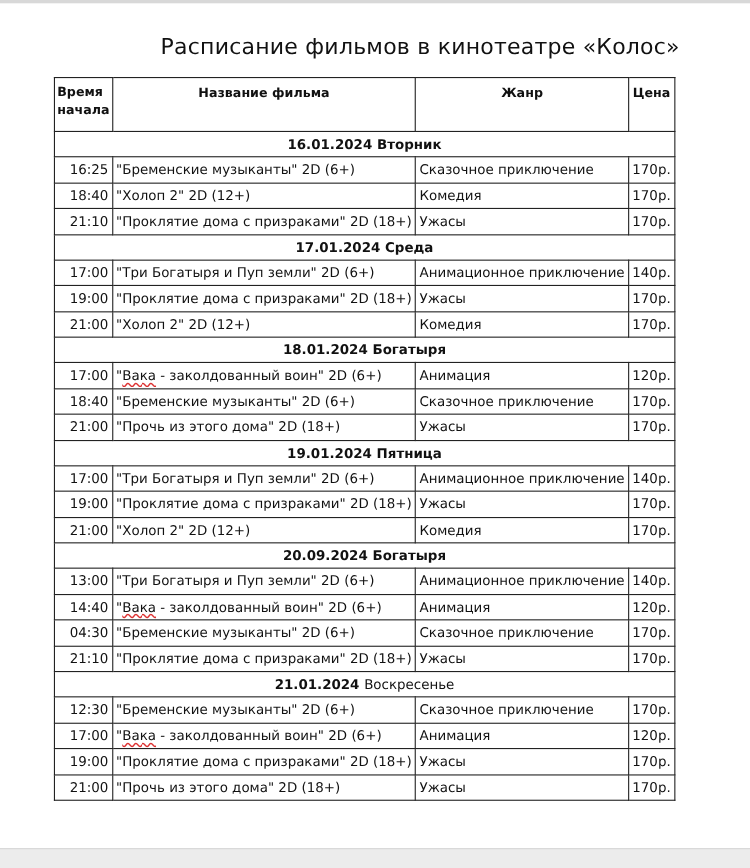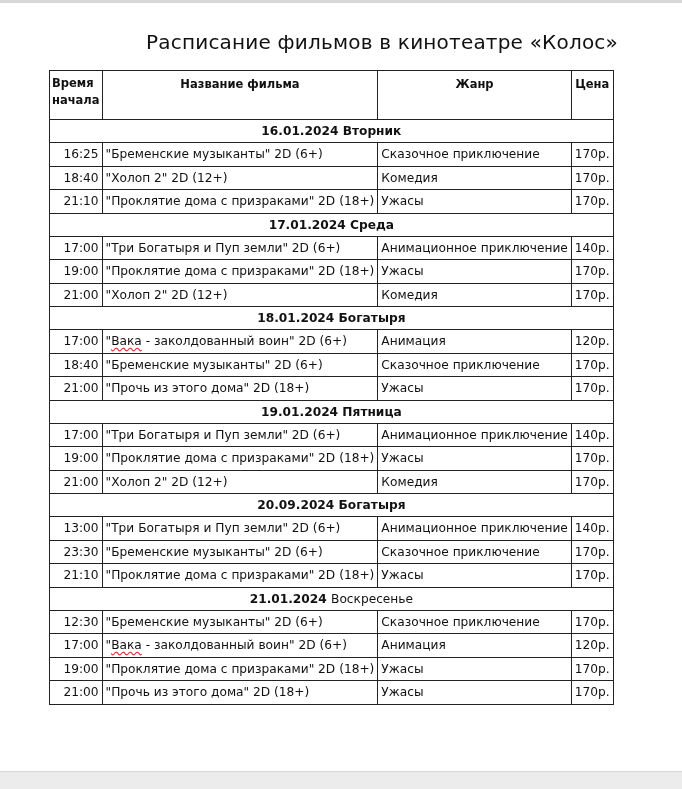--- a/index.html
+++ b/index.html
@@ -128,21 +128,27 @@
       <tr>
         <td colspan="4" class="day"><span>20.09.2024</span> <span>Богатыря</span></td>
       </tr>
       <tr>
         <td class="t">13:00</td>
         <td>"Три Богатыря и Пуп земли" 2D (6+)</td>
         <td class="g">Анимационное приключение</td>
         <td class="p">140р.</td>
       </tr>
       <tr>
-        <td class="t">23:30</td>
+        <td class="t">14:40</td>
+        <td><span>"</span><span class="sq">Вака</span><span> - заколдованный воин" 2D (6+)</span></td>
+        <td class="g">Анимация</td>
+        <td class="p">120р.</td>
+      </tr>
+      <tr>
+        <td class="t">04:30</td>
         <td>"Бременские музыканты" 2D (6+)</td>
         <td class="g">Сказочное приключение</td>
         <td class="p">170р.</td>
       </tr>
       <tr>
         <td class="t">21:10</td>
         <td>"Проклятие дома с призраками" 2D (18+)</td>
         <td class="g">Ужасы</td>
         <td class="p">170р.</td>
       </tr>

